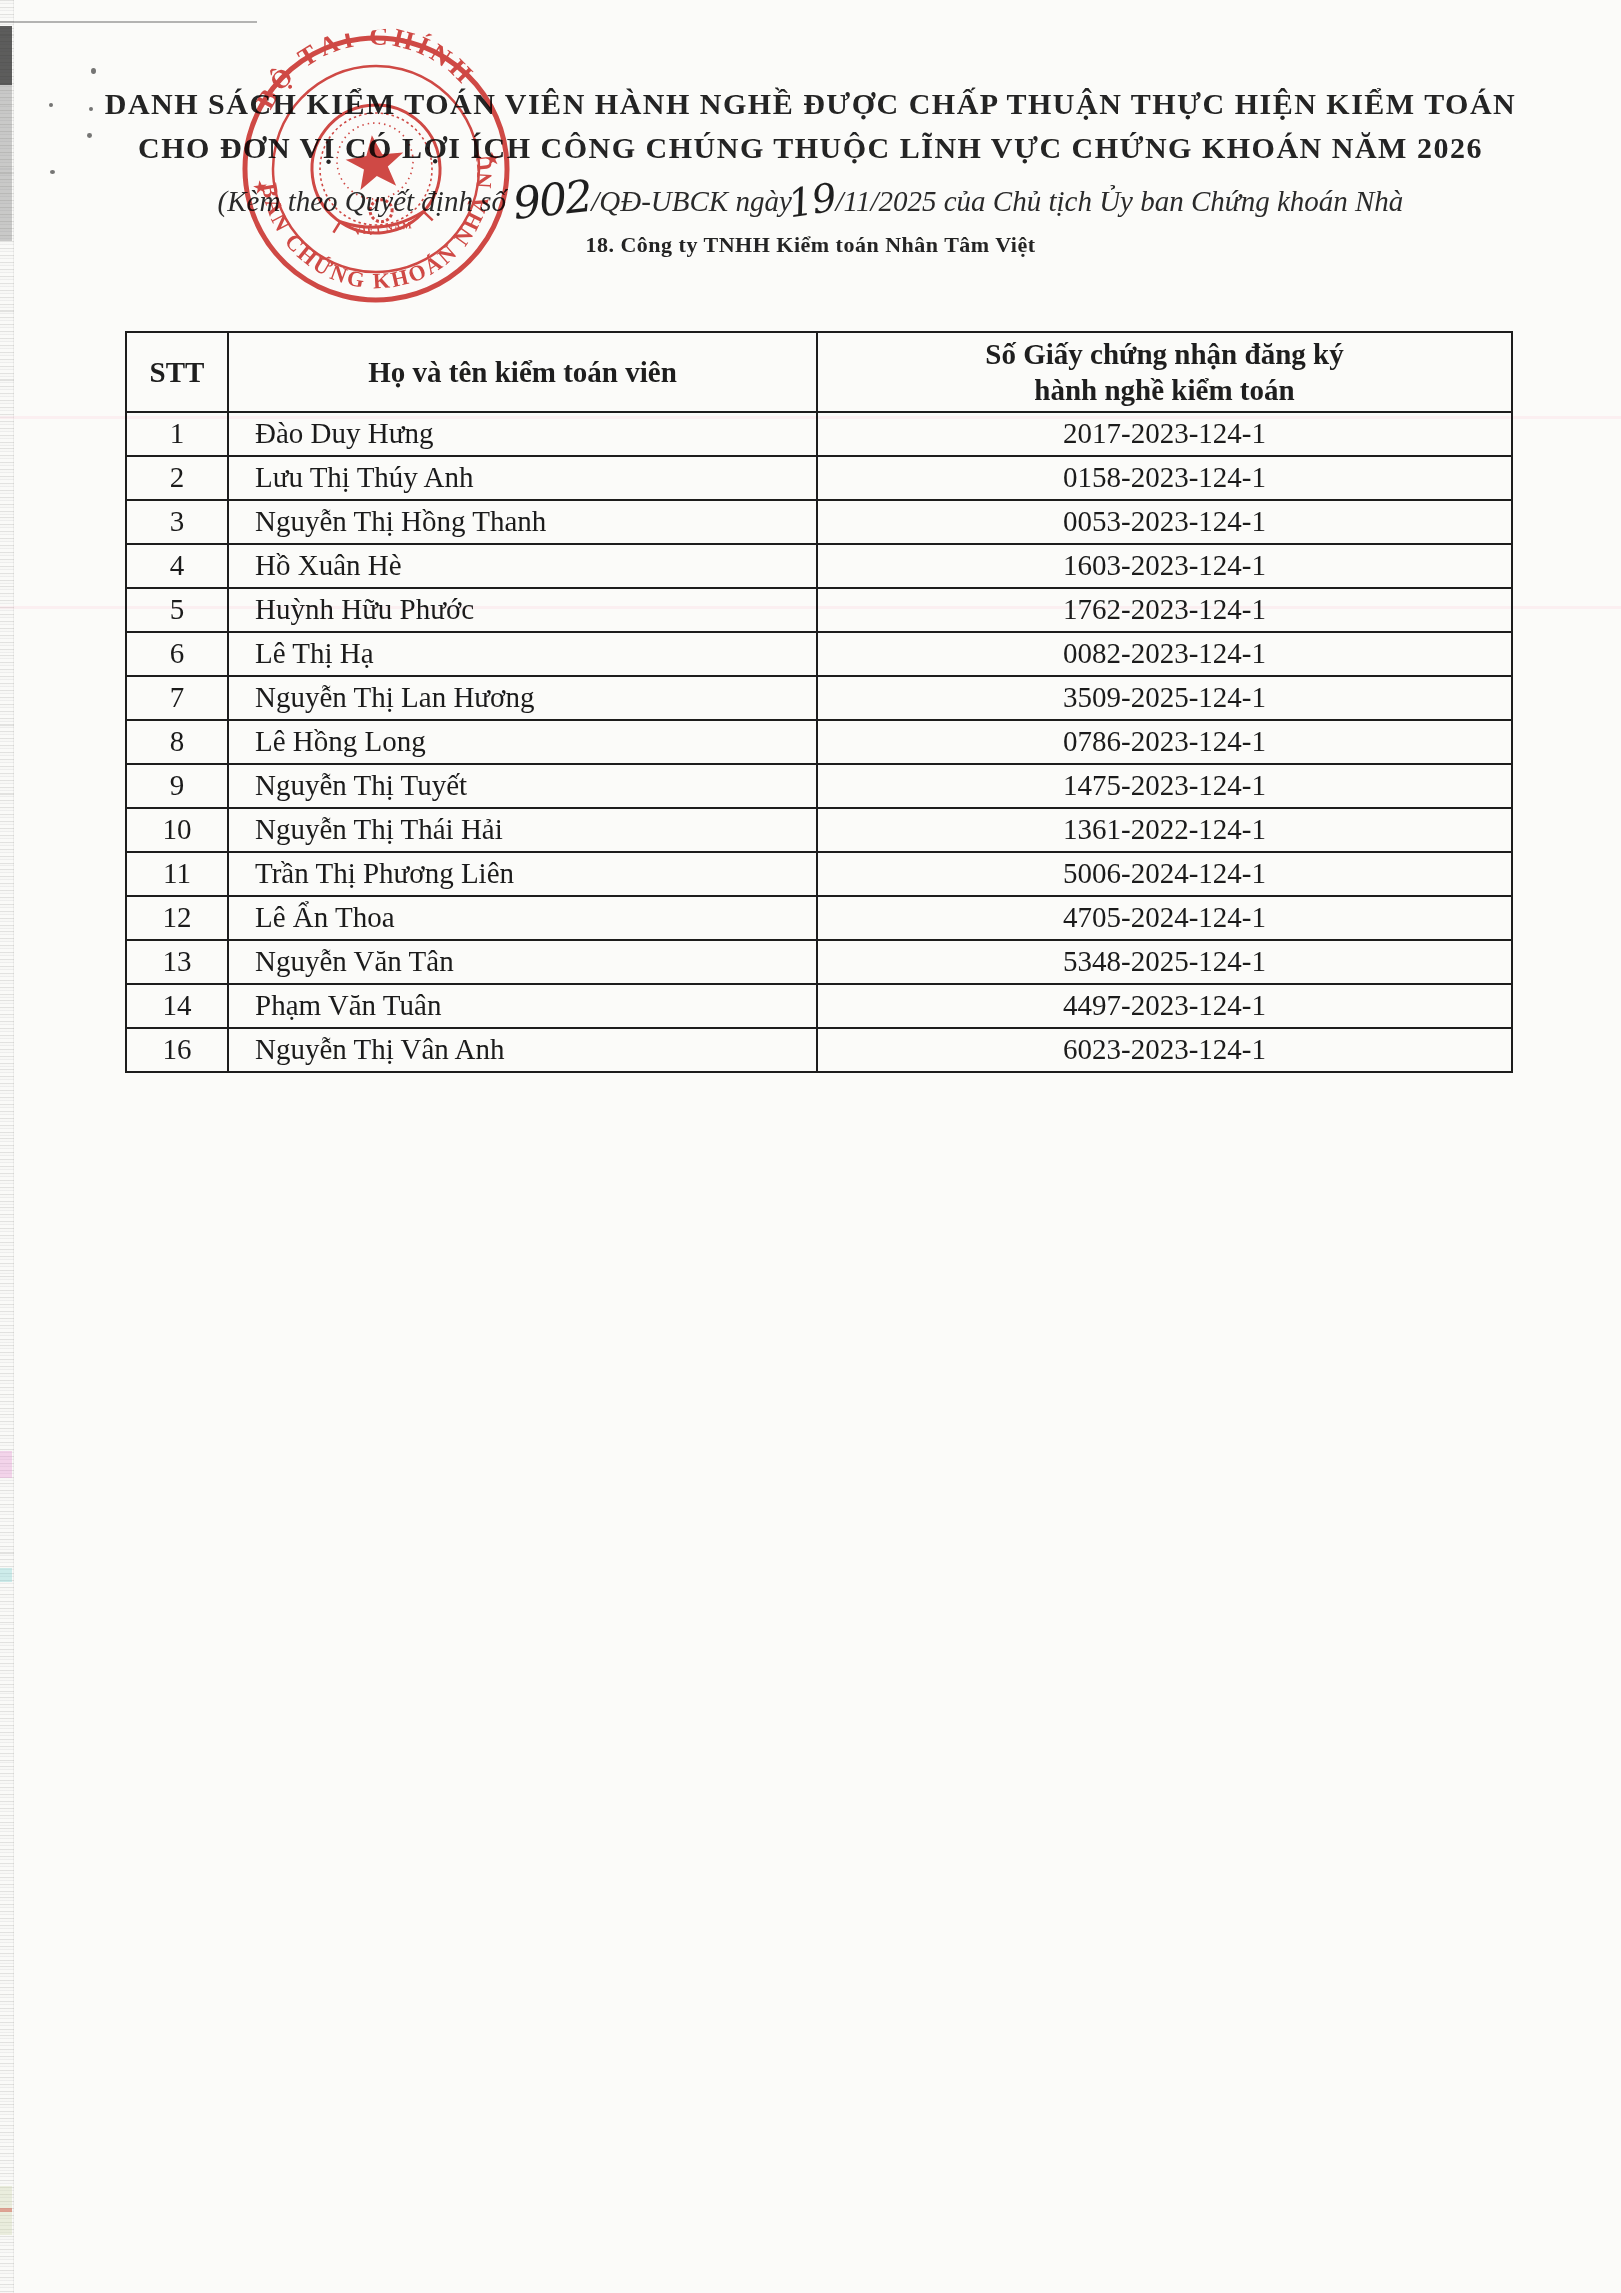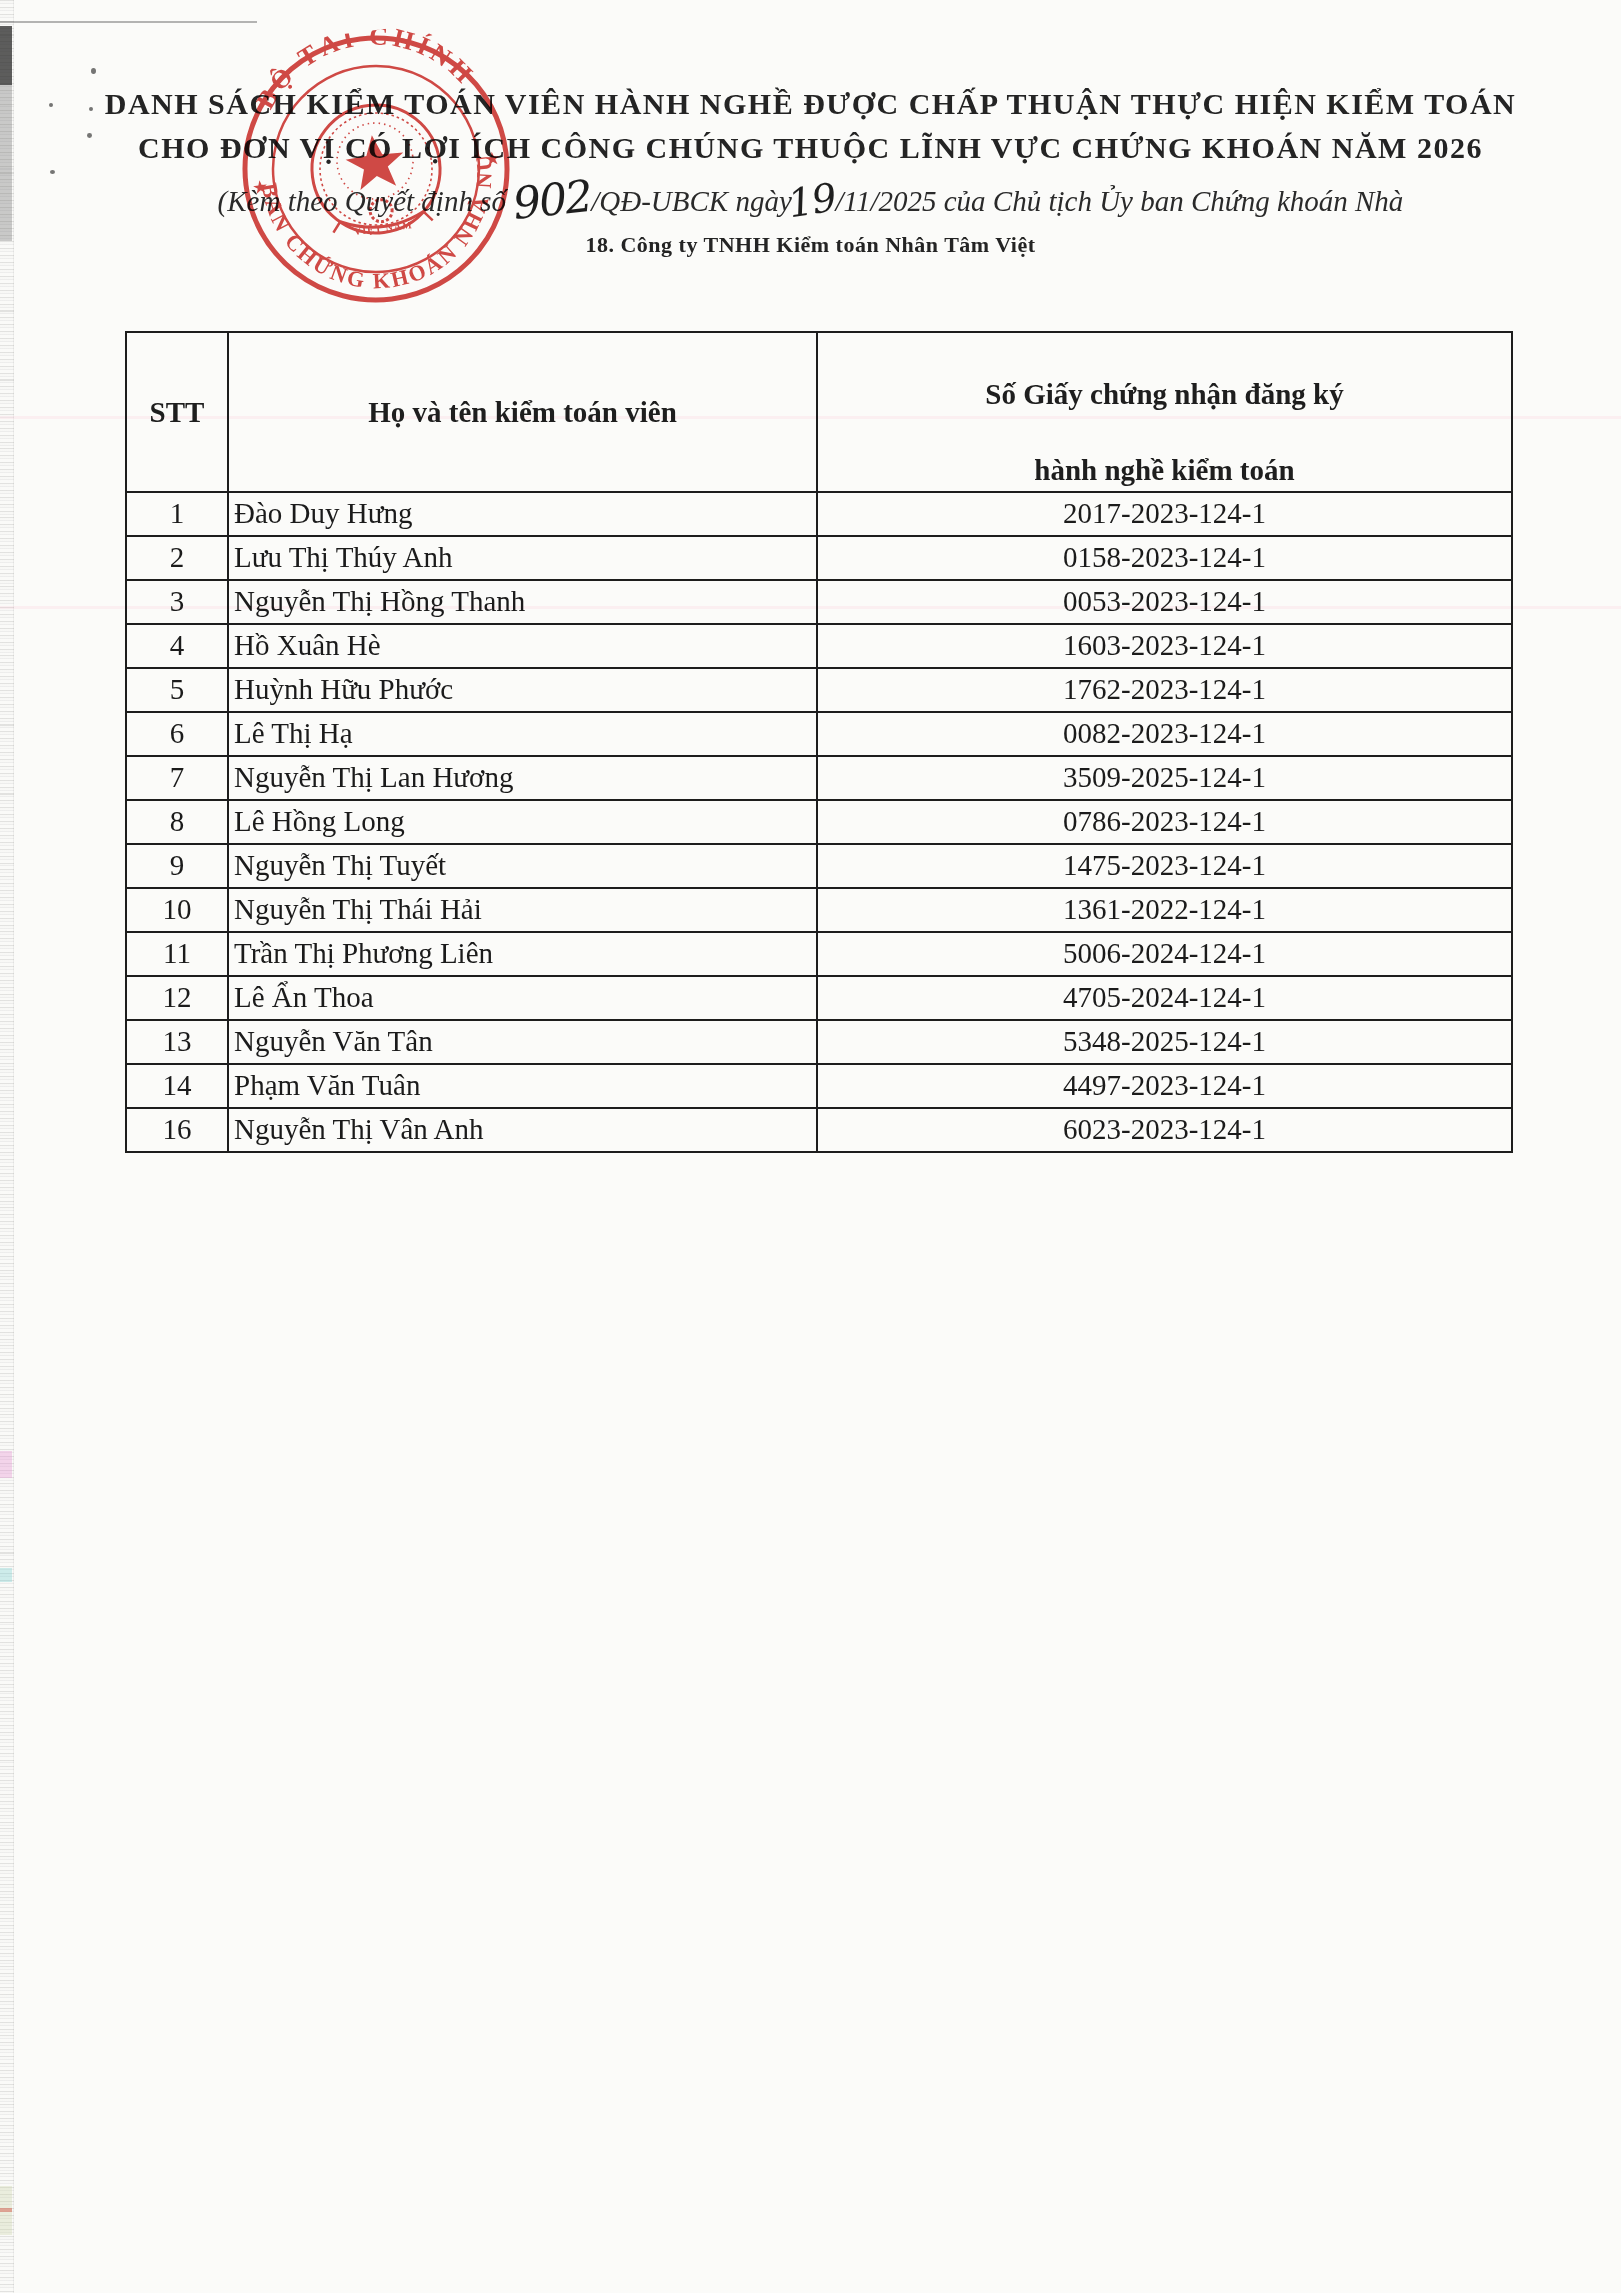--- a/index.html
+++ b/index.html
@@ -42,24 +42,24 @@
     background:transparent;
   }
   table.roster col.c-stt{width:102px;}
   table.roster col.c-name{width:589px;}
   table.roster col.c-cert{width:695px;}
   table.roster th,table.roster td{
     border:2.5px solid #1d1d1d;
   }
   table.roster{border:2.9px solid #161616;}
   th{font-weight:bold;font-size:29px;line-height:36px;padding:2.9px 3.9px;color:#1e1e1e;}
-  th .th-line{display:block;margin-top:40px;}
+  th .th-line{display:block;}
   td{font-size:29px;line-height:33px;height:40px;padding:1px 7.8px;color:#1b1b1b;}
   td.stt{text-align:center;}
-  td.name{text-align:left;padding-left:5px;}
+  td.name{text-align:left;padding-left:26px;}
   td.cert{text-align:center;}
 </style>
 </head>
 <body>
 
 <div class="scan-strip"></div>
 <div class="sliver" style="top:25.5px;height:59px;background:rgba(40,40,40,.75);"></div>
 <div class="sliver" style="top:84px;height:157px;background:rgba(90,90,90,.30);"></div>
 <div class="sliver" style="top:1451px;height:27.4px;background:rgba(230,140,210,.35);"></div>
 <div class="sliver" style="top:1568px;height:13.7px;background:rgba(120,210,210,.35);"></div>

